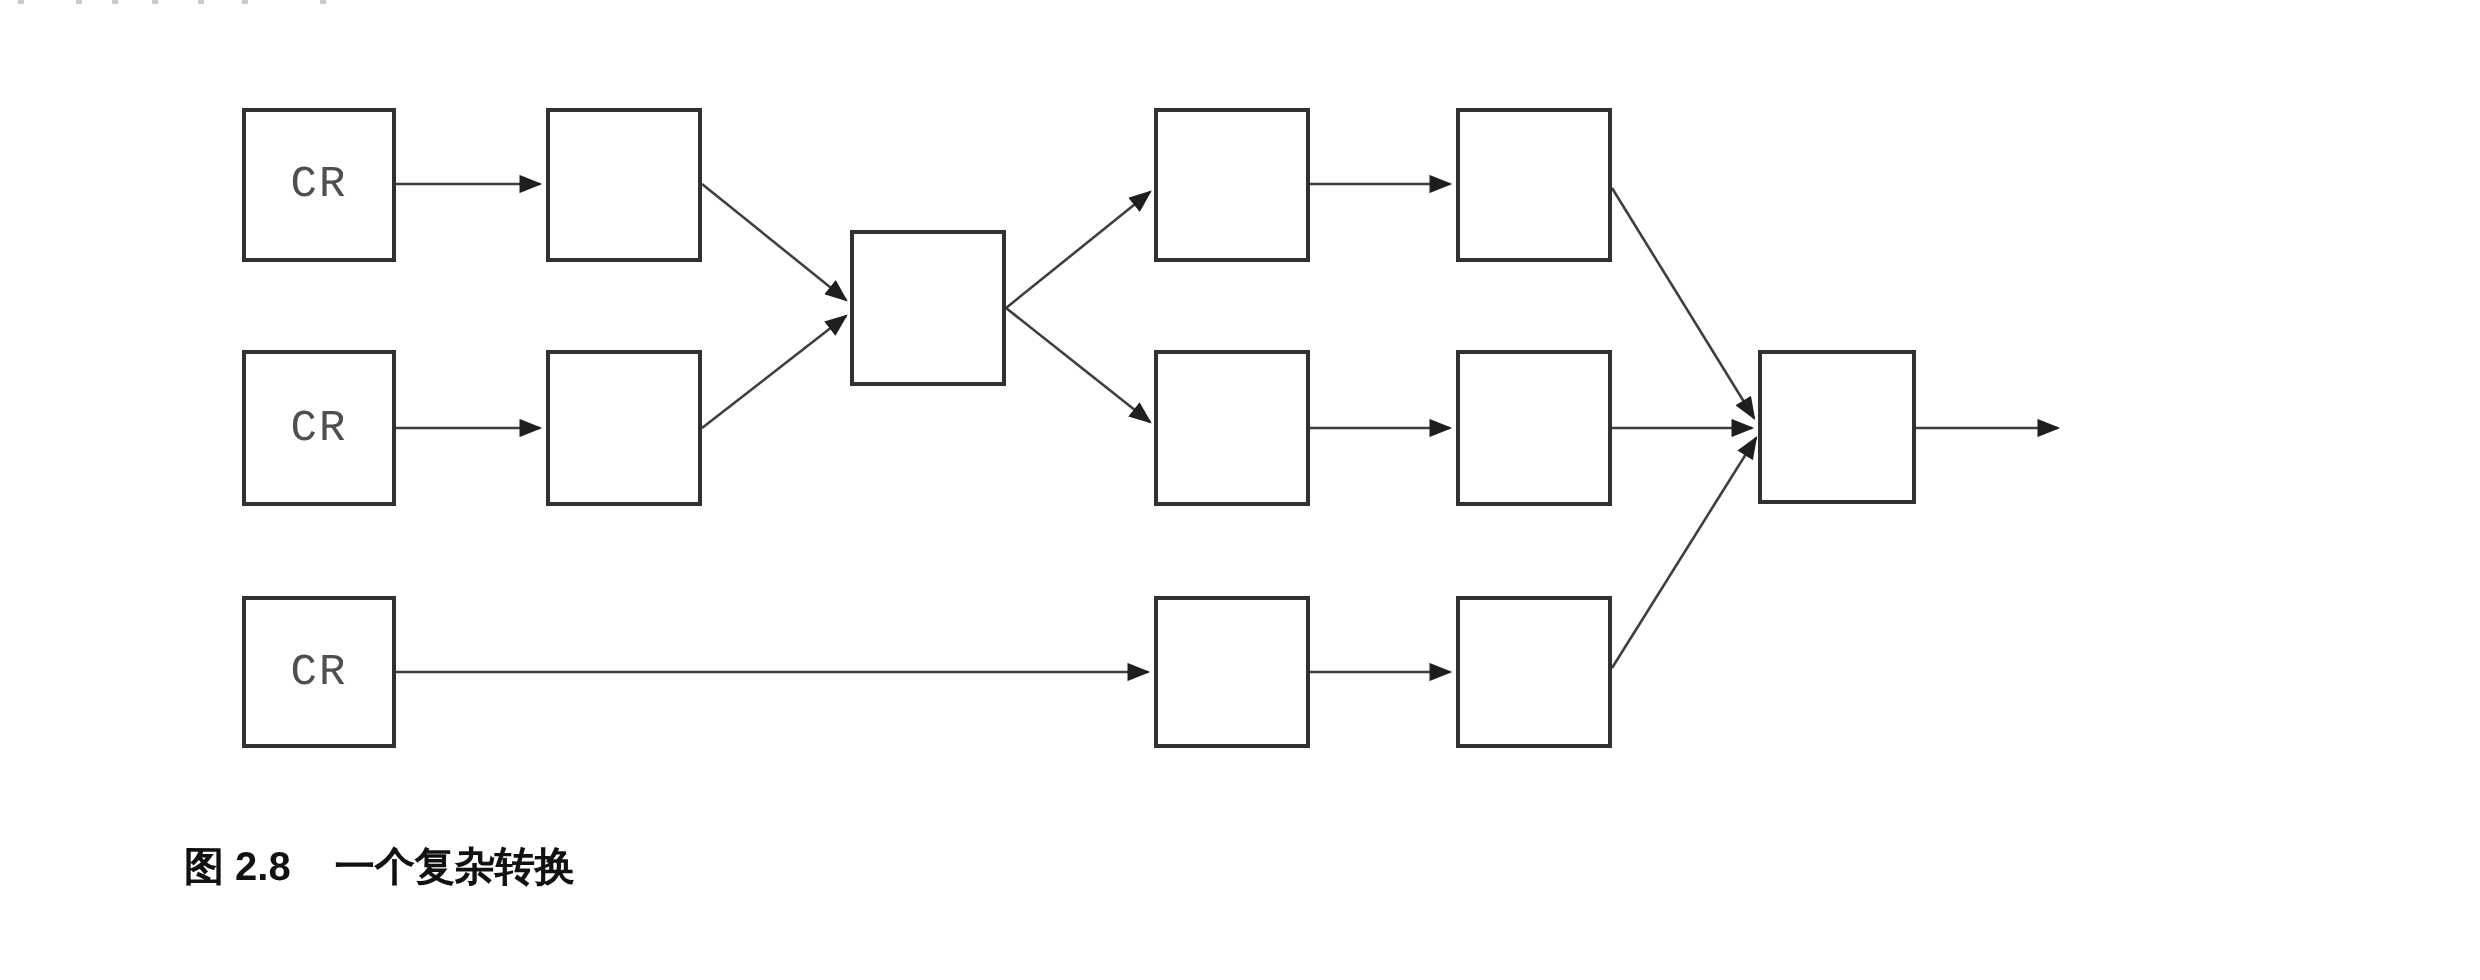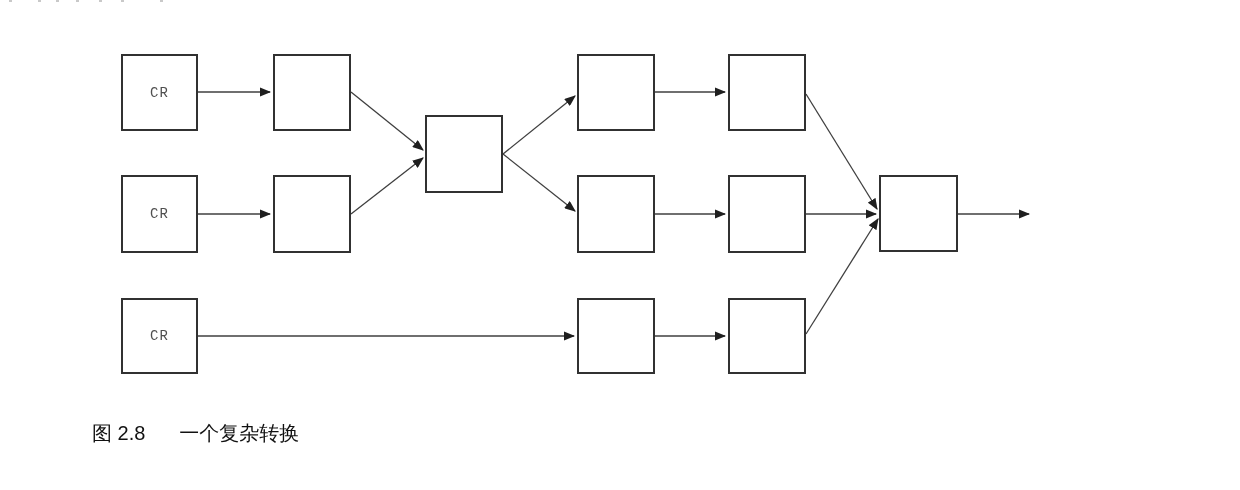--- a/index.html
+++ b/index.html
@@ -27,38 +27,38 @@
     position: absolute;
     box-sizing: border-box;
     border: 2px solid #313131;
     background: #ffffff;
     display: flex;
     align-items: center;
     justify-content: center;
   }
   .node-label {
     font-family: "Liberation Mono", "DejaVu Sans Mono", monospace;
-    font-size: 14px;
+    font-size: 22px;
     color: #4f4f4f;
     letter-spacing: 1px;
   }
   .caption {
     position: absolute;
     left: 92px;
     top: 420px;
     font-size: 20px;
     color: #111111;
     white-space: nowrap;
   }
   .caption-prefix {
-    font-weight: normal;
-    margin-right: 34px;
+    font-weight: bold;
+    margin-right: 22px;
   }
   .caption-title {
-    font-weight: 400;
+    font-weight: 700;
   }
   .clipped-text-fragment {
     position: absolute;
     left: 0;
     top: 0;
     width: 200px;
     height: 3px;
     overflow: hidden;
   }
   .clipped-text-fragment i {

